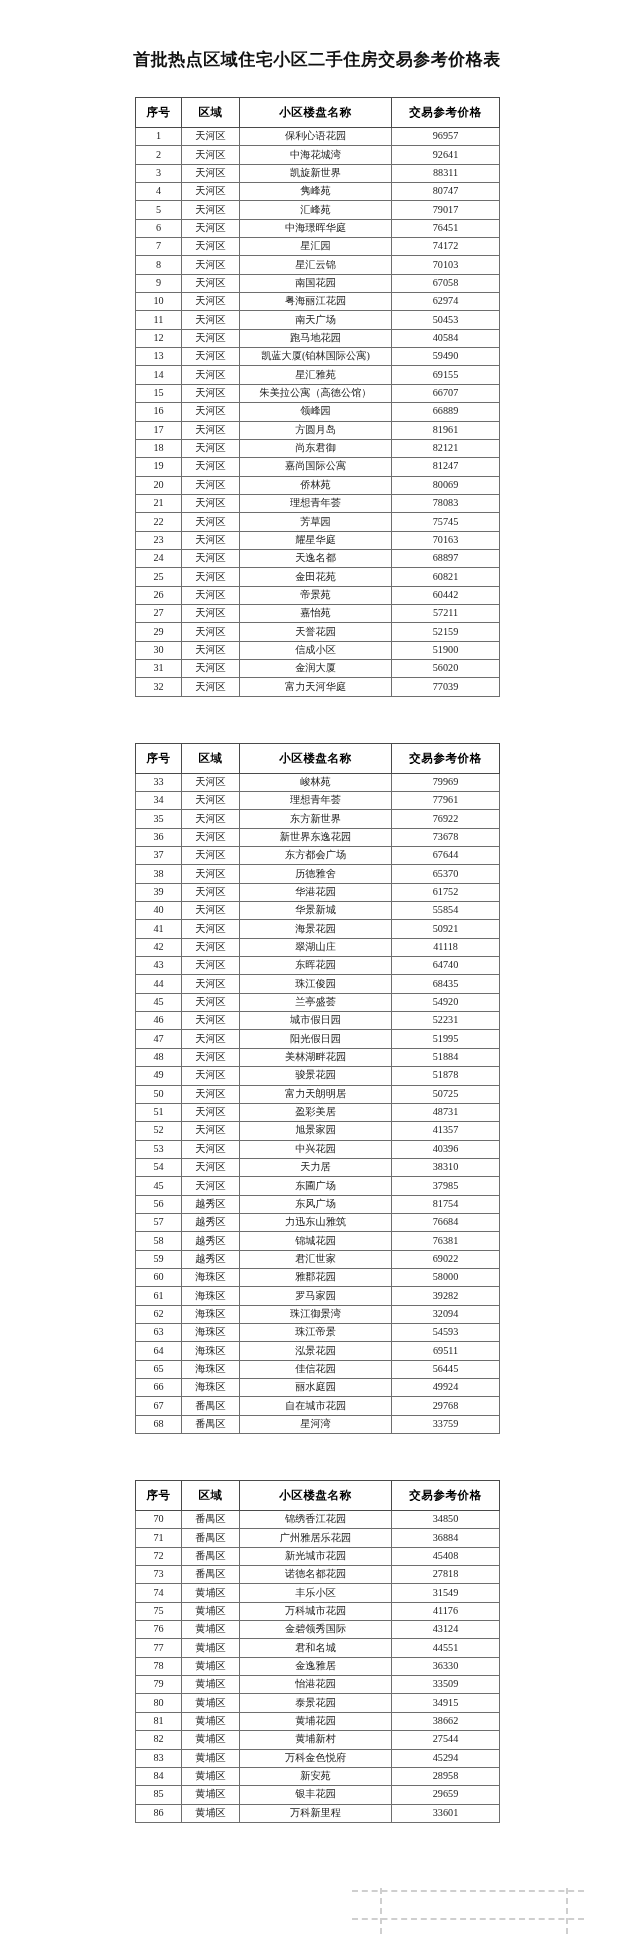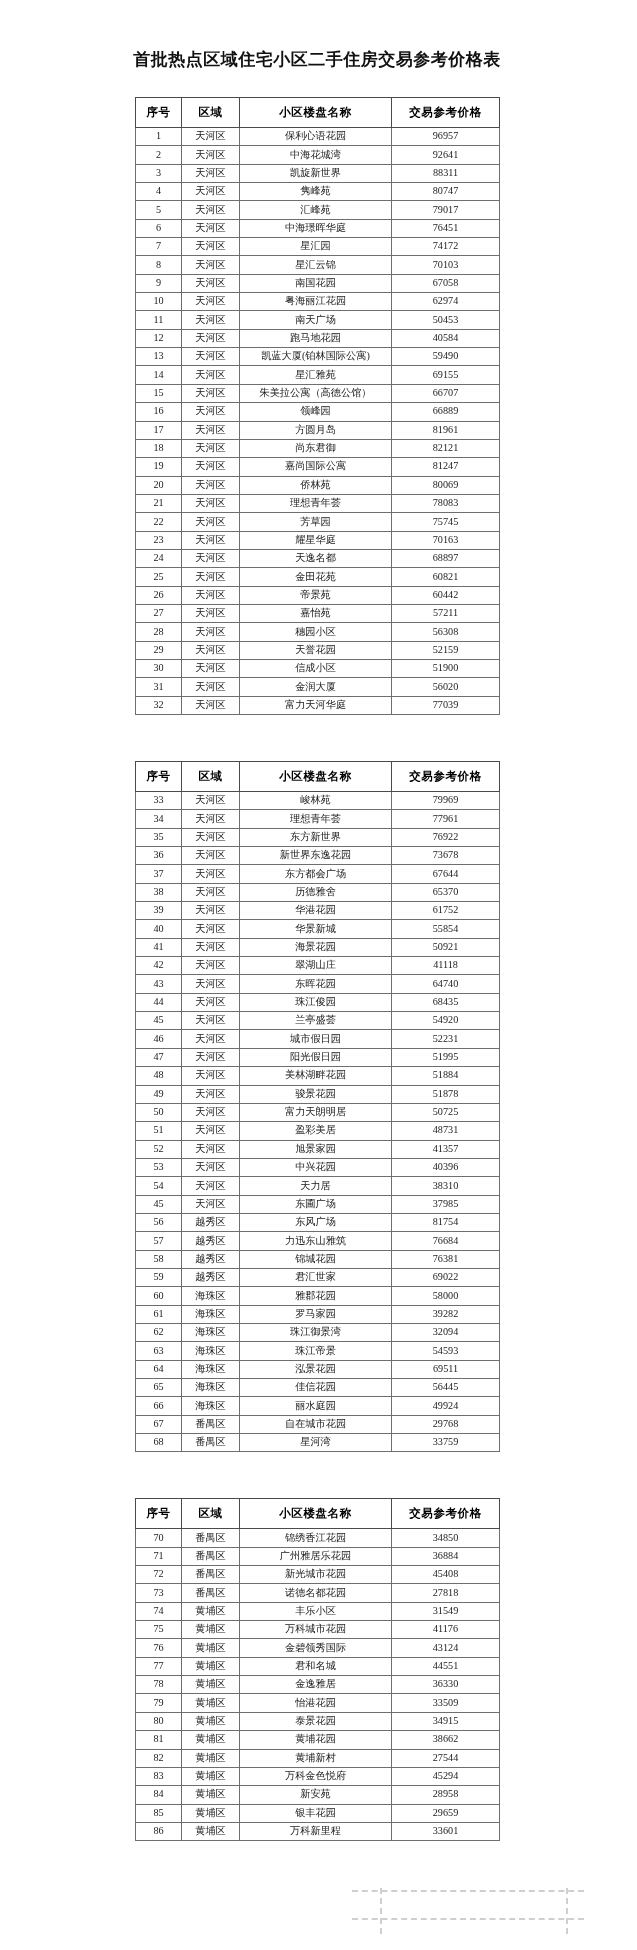--- a/index.html
+++ b/index.html
@@ -278,26 +278,20 @@
             <td class="name">帝景苑</td>
             <td class="price">60442</td>
           </tr>
           <tr>
             <td class="idx">27</td>
             <td class="dist">天河区</td>
             <td class="name">嘉怡苑</td>
             <td class="price">57211</td>
           </tr>
           <tr>
-            <td class="idx">28</td>
-            <td class="dist">天河区</td>
-            <td class="name">穗园小区</td>
-            <td class="price">56308</td>
-          </tr>
-          <tr>
             <td class="idx">29</td>
             <td class="dist">天河区</td>
             <td class="name">天誉花园</td>
             <td class="price">52159</td>
           </tr>
           <tr>
             <td class="idx">30</td>
             <td class="dist">天河区</td>
             <td class="name">信成小区</td>
             <td class="price">51900</td>

